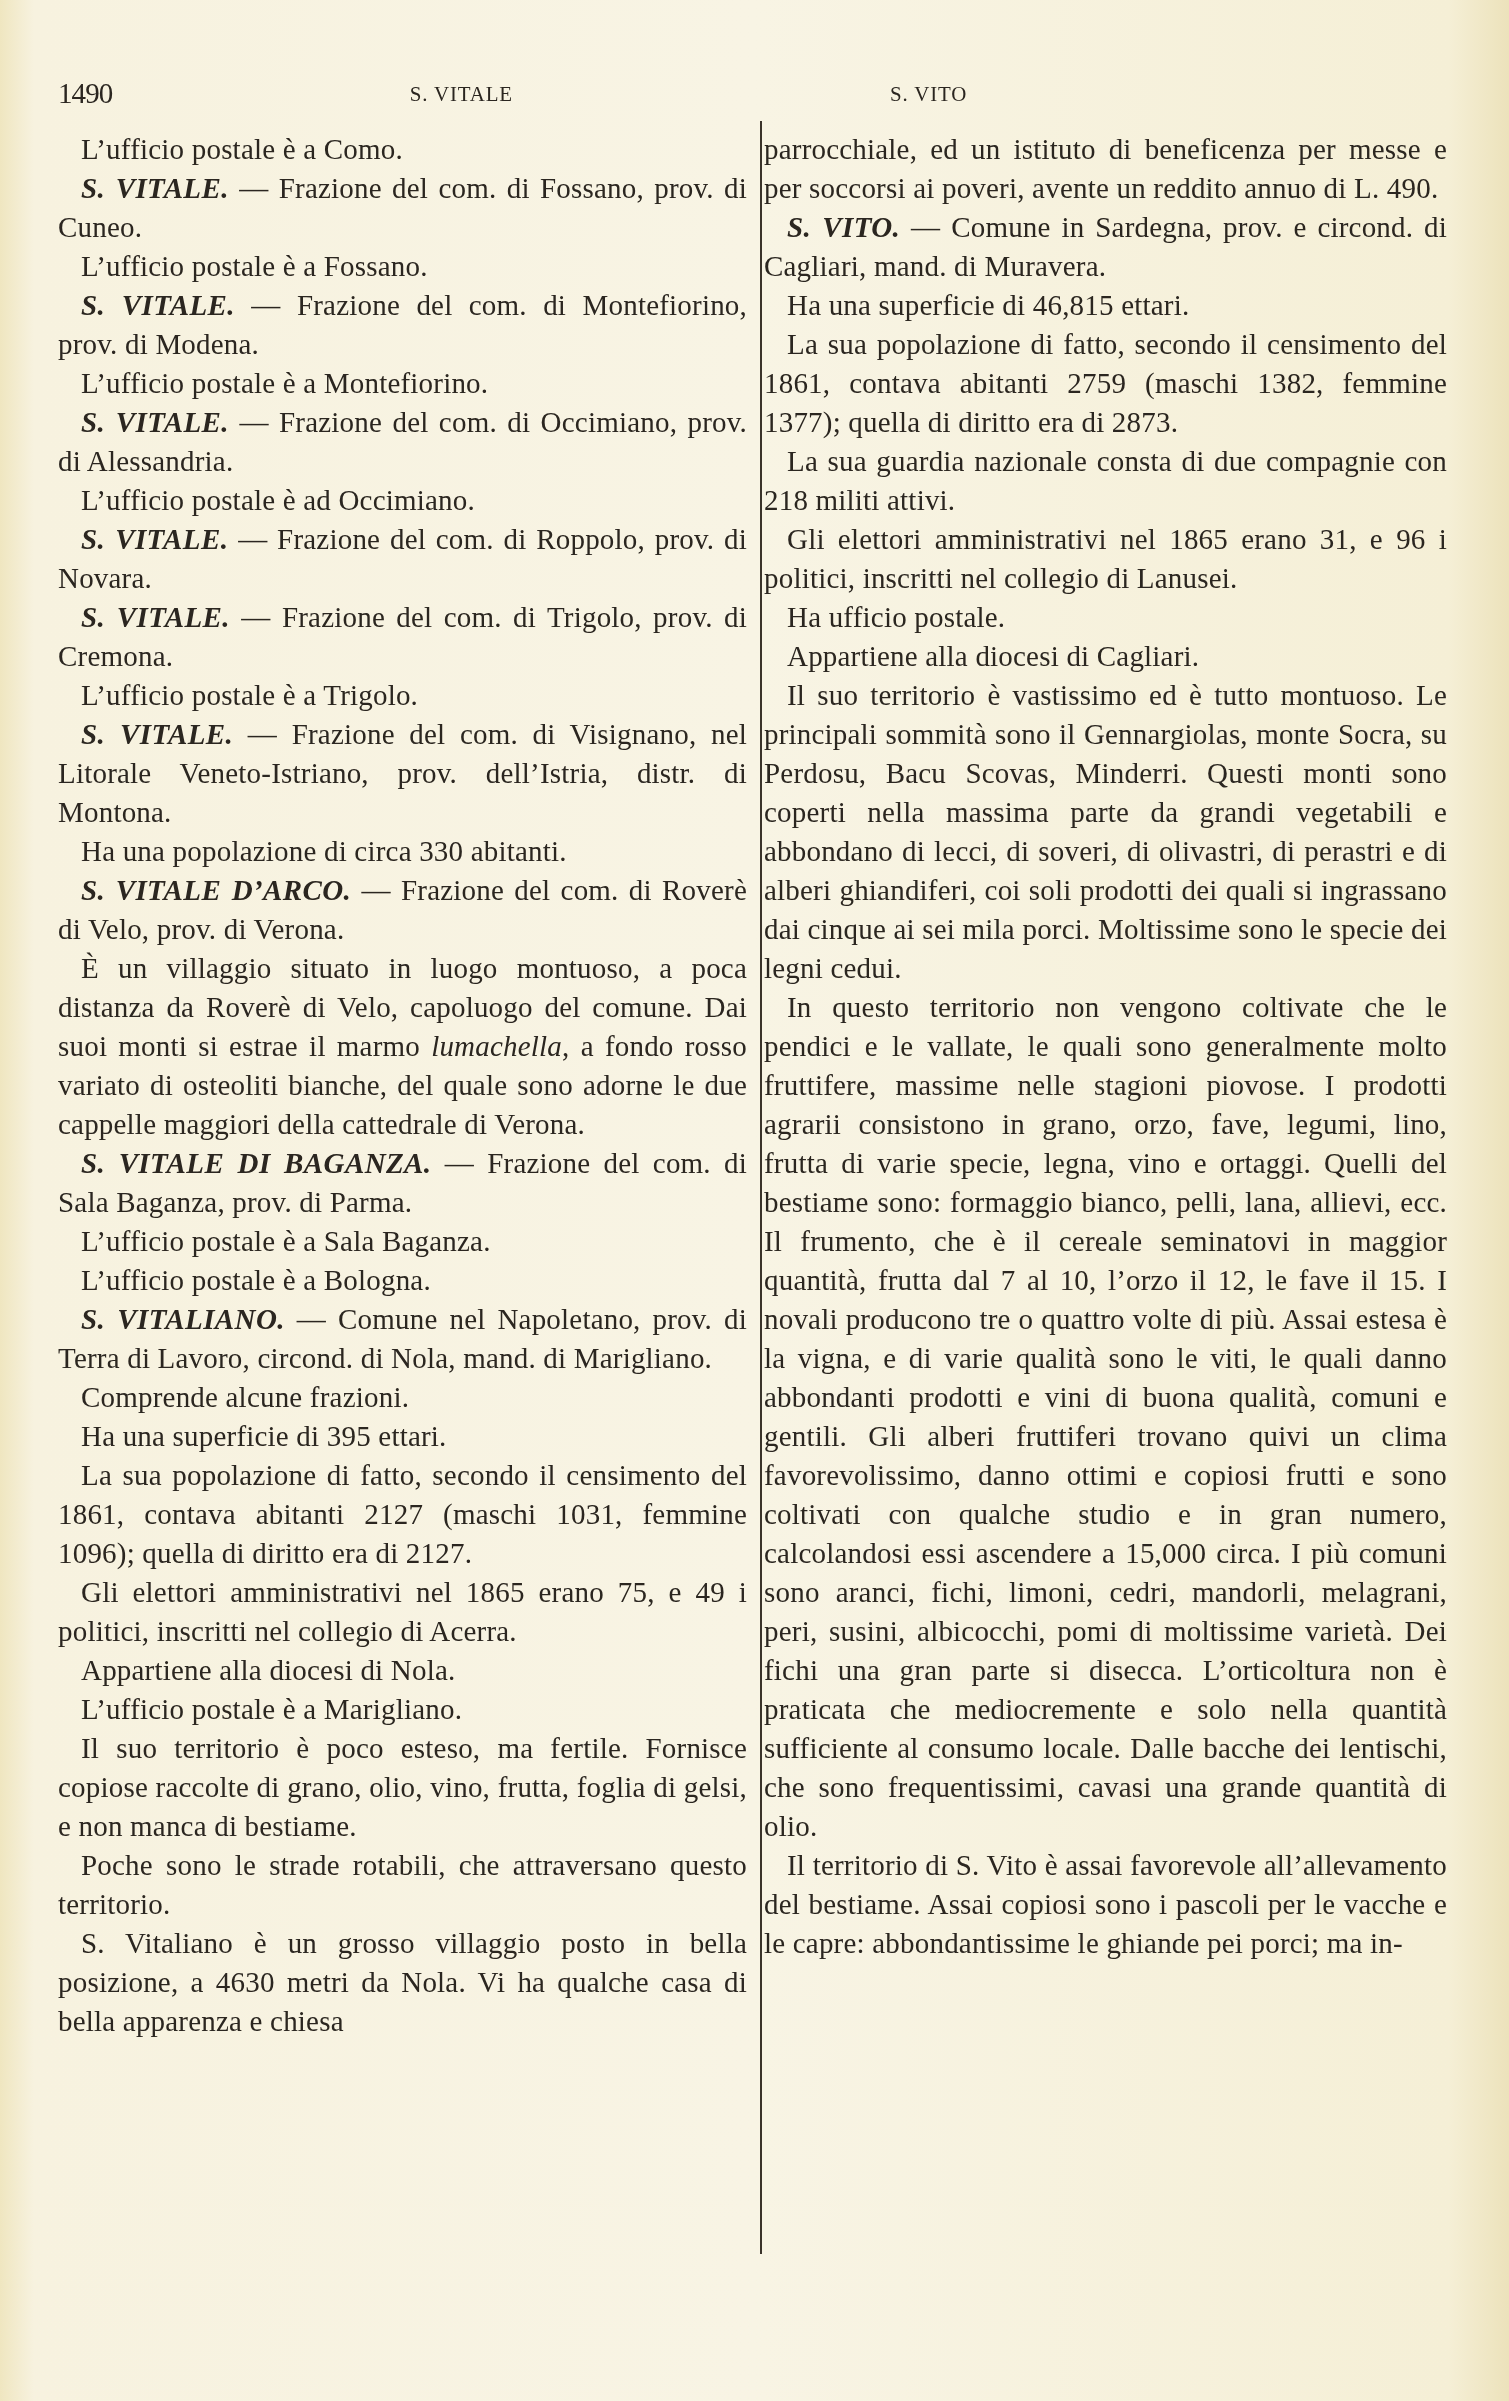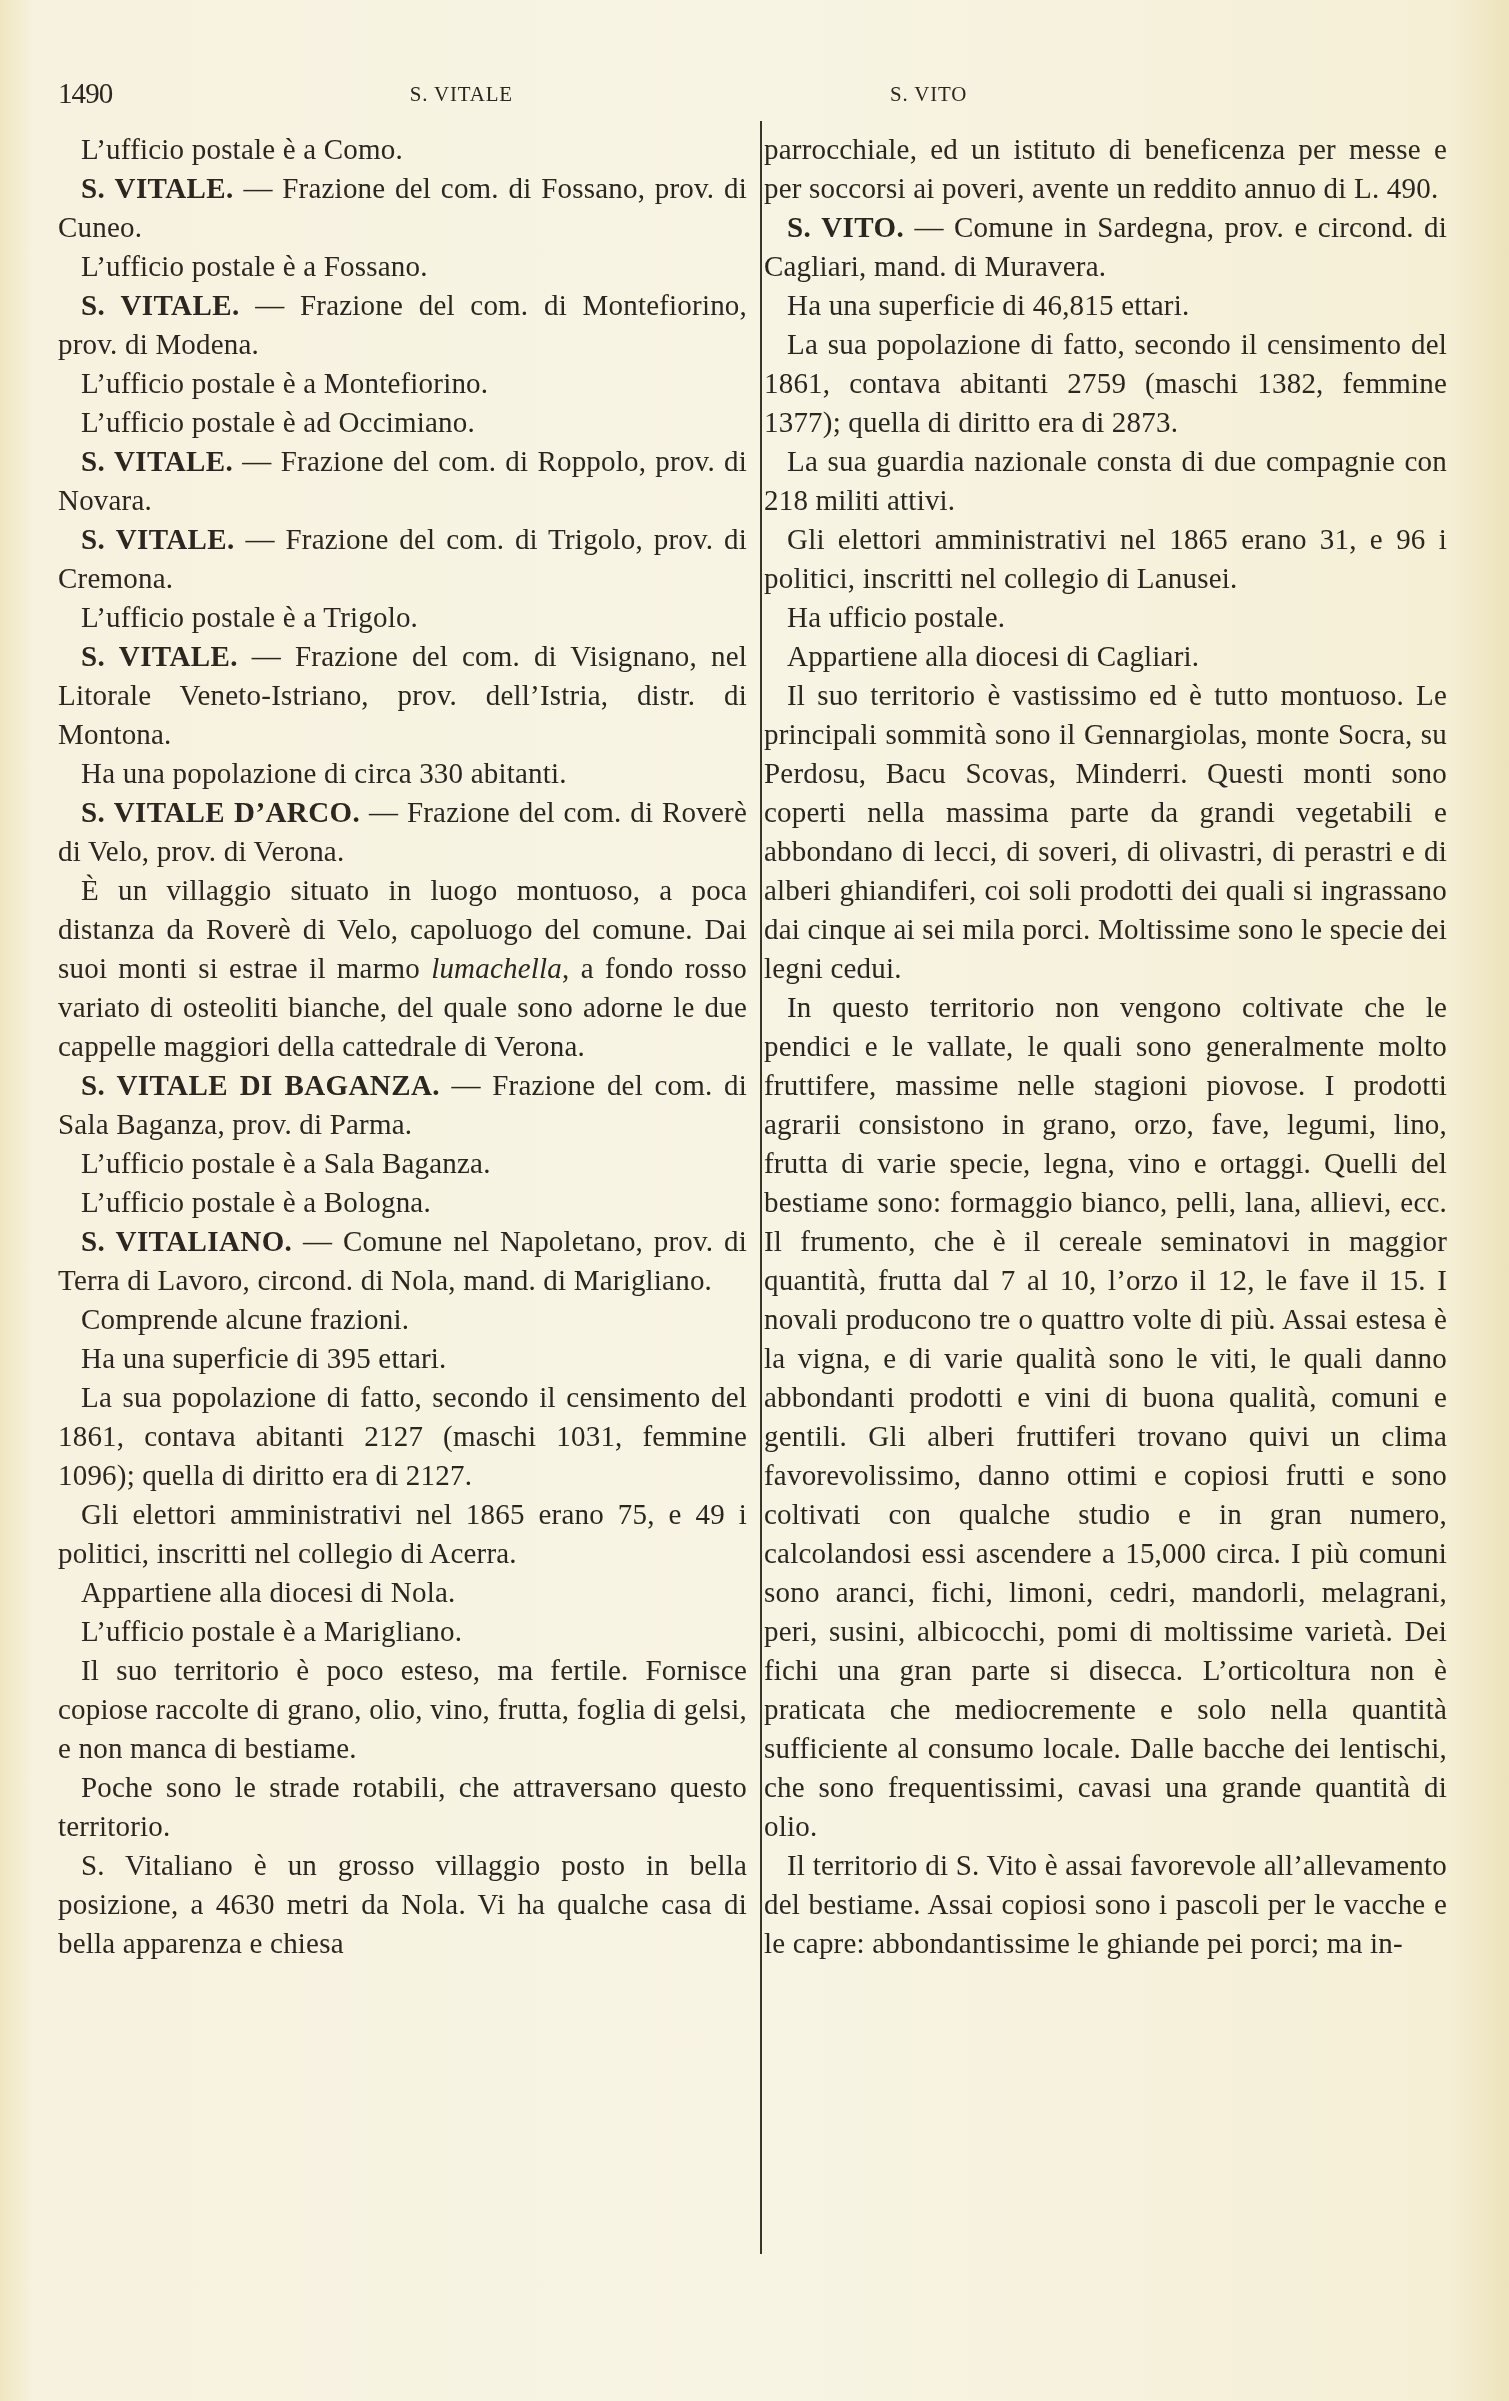--- a/index.html
+++ b/index.html
@@ -72,20 +72,21 @@
       padding: 0;
       text-indent: 23px;
       text-align: justify;
       text-align-last: left;
       letter-spacing: 0.2px;
     }
     .para.noindent { text-indent: 0; }
     .para .entry-head {
       font-weight: bold;
       letter-spacing: 0.4px;
+      font-style: italic;
     }
     .para .ital {
       font-style: italic;
     }
     .rule {
       position: absolute;
       left: 736px;
       top: 121px;
       width: 1.7px;
       height: 2133px;
@@ -105,20 +106,21 @@
   <div class="header right">
     <span class="running-head">S. VITO</span>
   </div>
 
   <div class="column left" id="col-left">
       <p class="para"><span>L’ufficio postale è a Como.</span></p>
       <p class="para"><span class="entry-head">S. VITALE.</span><span> — Frazione del com. di Fossano, prov. di Cuneo.</span></p>
       <p class="para"><span>L’ufficio postale è a Fossano.</span></p>
       <p class="para"><span class="entry-head">S. VITALE.</span><span> — Frazione del com. di Montefiorino, prov. di Modena.</span></p>
       <p class="para"><span>L’ufficio postale è a Montefiorino.</span></p>
+      <p class="para"><span class="entry-head">S. VITALE.</span><span> — Frazione del com. di Occimiano, prov. di Alessandria.</span></p>
       <p class="para"><span>L’ufficio postale è ad Occimiano.</span></p>
       <p class="para"><span class="entry-head">S. VITALE.</span><span> — Frazione del com. di Roppolo, prov. di Novara.</span></p>
       <p class="para"><span class="entry-head">S. VITALE.</span><span> — Frazione del com. di Trigolo, prov. di Cremona.</span></p>
       <p class="para"><span>L’ufficio postale è a Trigolo.</span></p>
       <p class="para"><span class="entry-head">S. VITALE.</span><span> — Frazione del com. di Visignano, nel Litorale Veneto-Istriano, prov. dell’Istria, distr. di Montona.</span></p>
       <p class="para"><span>Ha una popolazione di circa 330 abitanti.</span></p>
       <p class="para"><span class="entry-head">S. VITALE D’ARCO.</span><span> — Frazione del com. di Roverè di Velo, prov. di Verona.</span></p>
       <p class="para"><span>È un villaggio situato in luogo montuoso, a poca distanza da Roverè di Velo, capoluogo del comune. Dai suoi monti si estrae il marmo </span><span class="ital">lumachella</span><span>, a fondo rosso variato di osteoliti bianche, del quale sono adorne le due cappelle maggiori della cattedrale di Verona.</span></p>
       <p class="para"><span class="entry-head">S. VITALE DI BAGANZA.</span><span> — Frazione del com. di Sala Baganza, prov. di Parma.</span></p>
       <p class="para"><span>L’ufficio postale è a Sala Baganza.</span></p>

